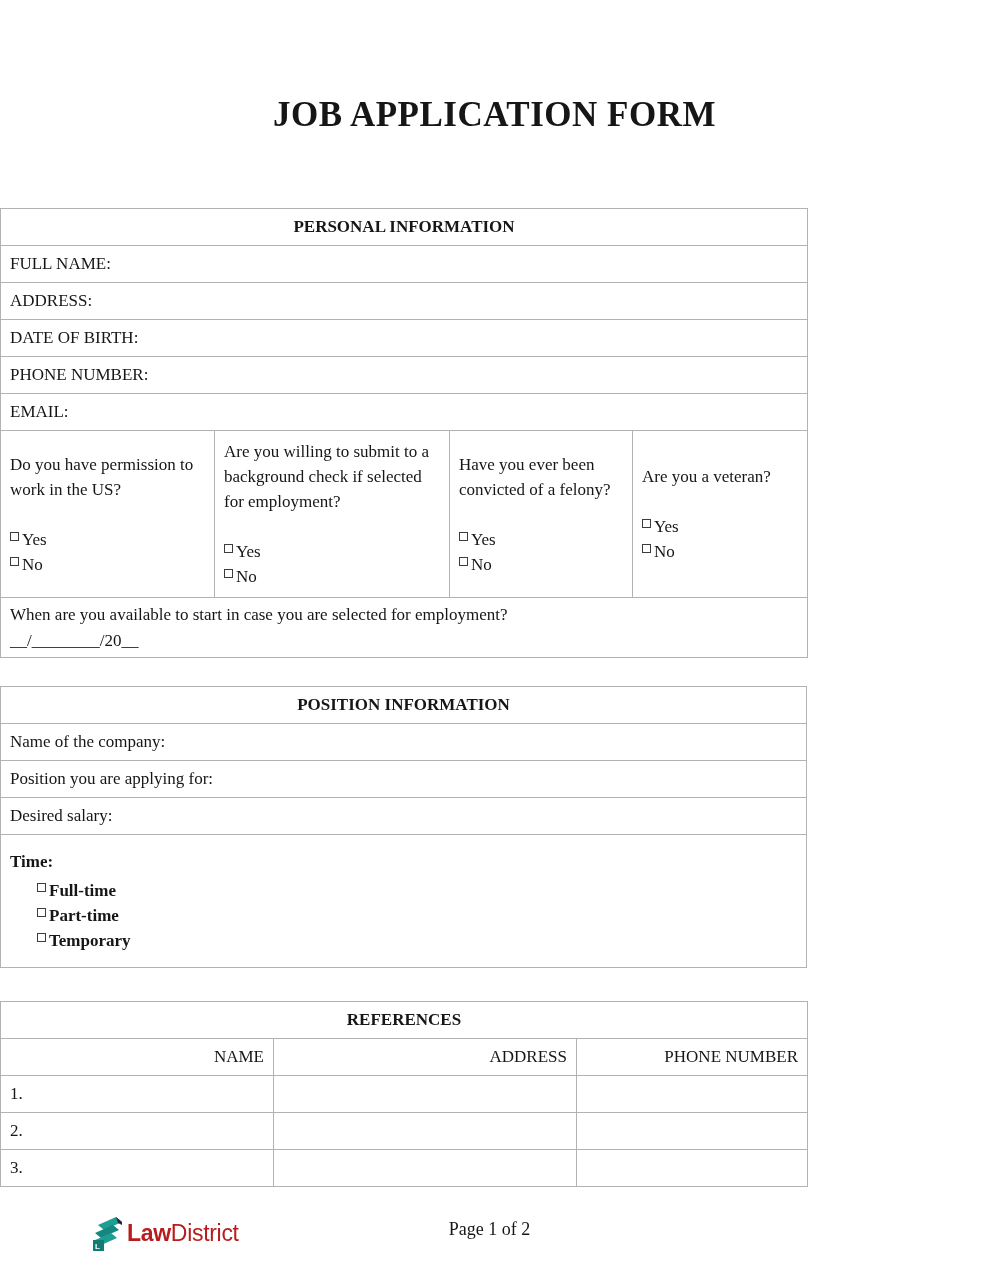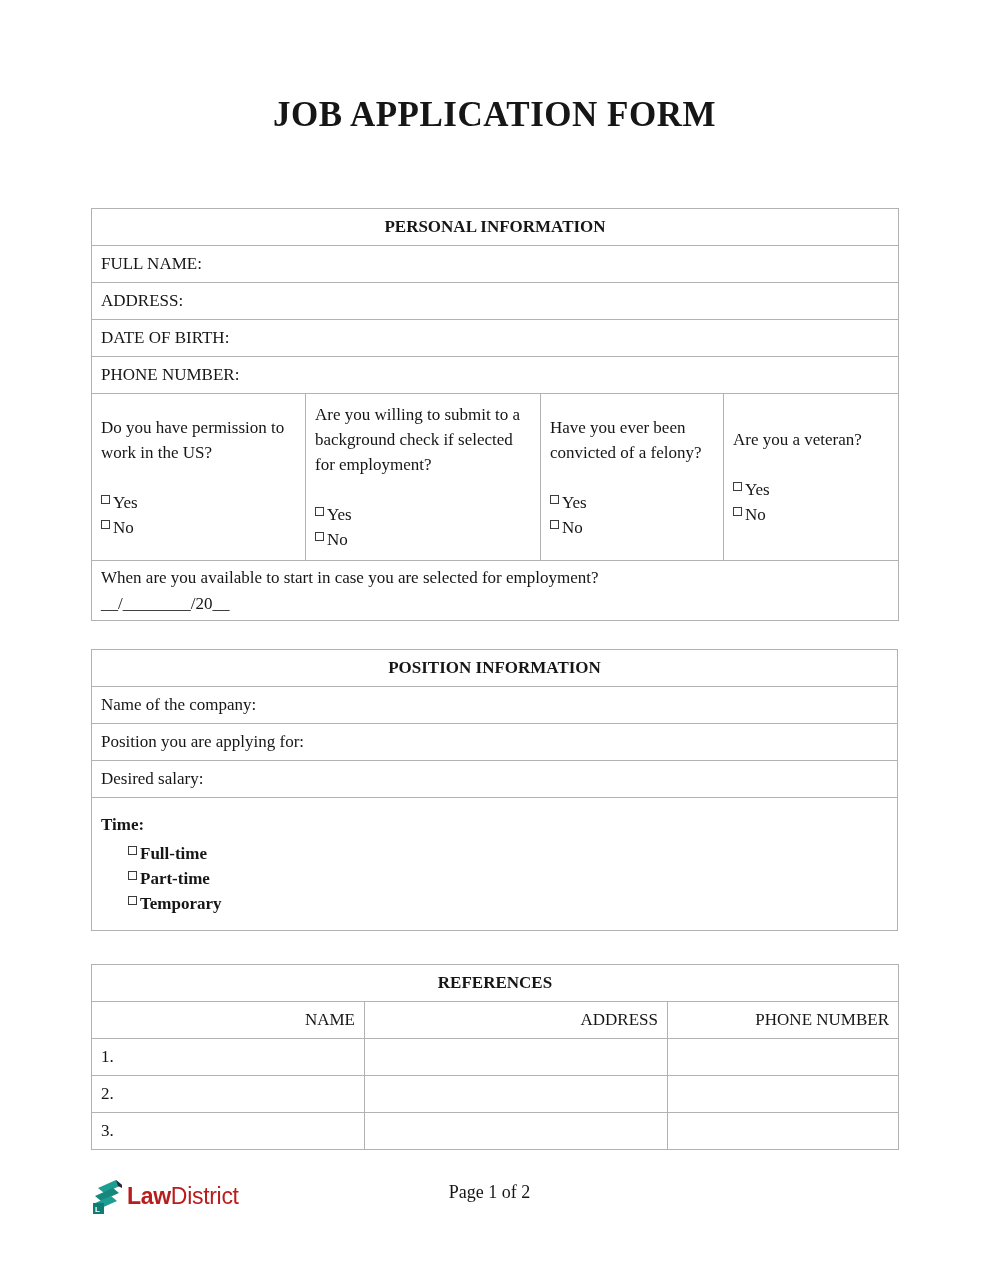--- a/index.html
+++ b/index.html
@@ -21,21 +21,20 @@
     font-size:35px;
     line-height:41px;
     font-weight:bold;
     letter-spacing:0.5px;
   }
 
   table.form-table {
     border-collapse:collapse;
     table-layout:fixed;
     width:807px;
-    margin-left:91px;
     padding-left:36px;
   }
   table.form-table td {
     border:1px solid #b2b2b2;
     font-size:17px;
     vertical-align:middle;
     padding:0 9px;
   }
 
   td.section-header {
@@ -134,20 +133,23 @@
           <td colspan="4" class="field-cell"><span>FULL NAME:</span></td>
         </tr>
     <tr>
           <td colspan="4" class="field-cell"><span>ADDRESS:</span></td>
         </tr>
     <tr>
           <td colspan="4" class="field-cell"><span>DATE OF BIRTH:</span></td>
         </tr>
     <tr>
           <td colspan="4" class="field-cell"><span>PHONE NUMBER:</span></td>
+        </tr>
+    <tr>
+          <td colspan="4" class="field-cell"><span>EMAIL:</span></td>
         </tr>
     <tr>
       <td class="q-cell">
         <p class="q-text">Do you have permission to work in the US?</p>
         <div class="opt"><span class="checkbox"></span><span>Yes</span></div>
         <div class="opt"><span class="checkbox"></span><span>No</span></div>
       </td>
       <td class="q-cell">
         <p class="q-text">Are you willing to submit to a background check if selected for employment?</p>
         <div class="opt"><span class="checkbox"></span><span>Yes</span></div>

